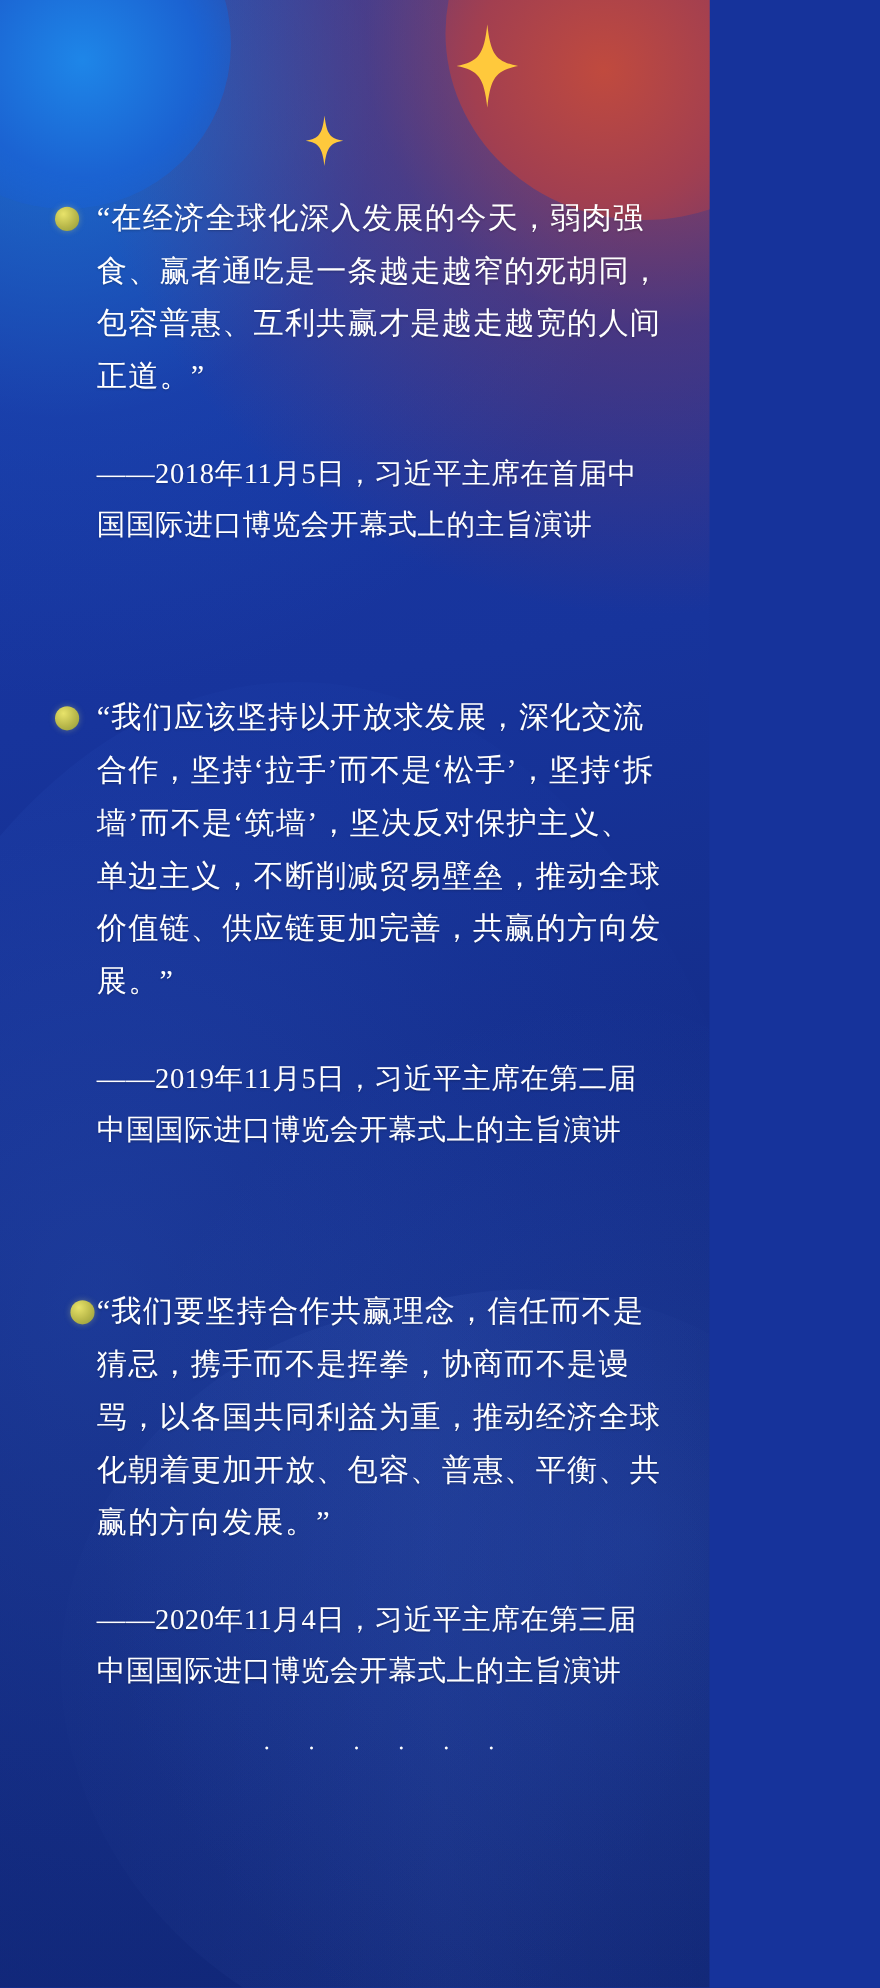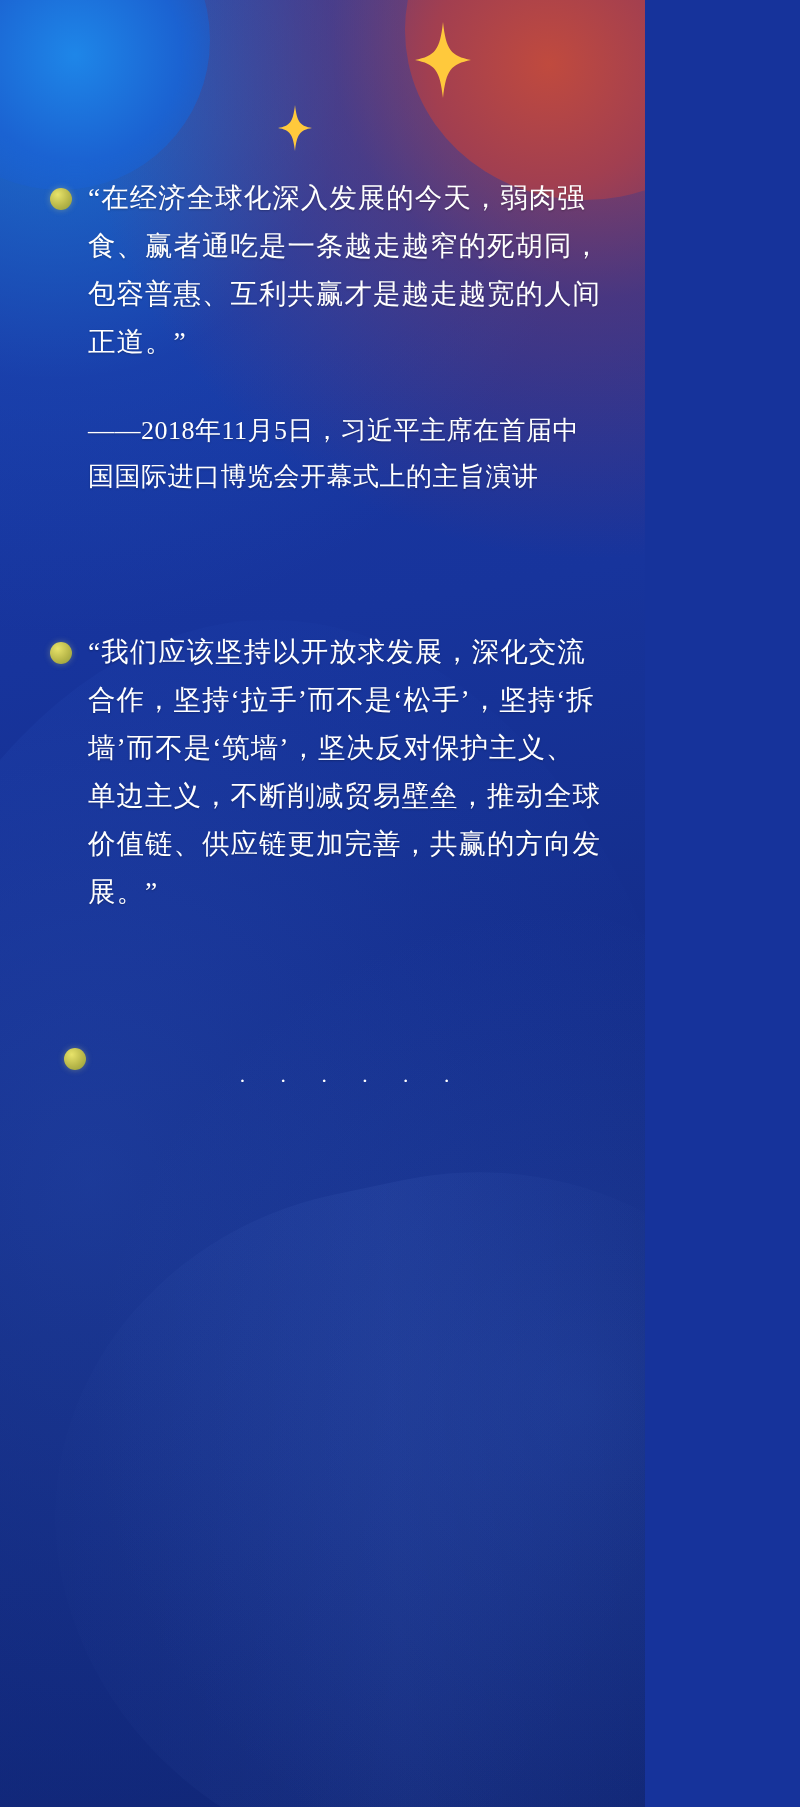--- a/index.html
+++ b/index.html
@@ -156,24 +156,27 @@
       <span class="bullet" style="top:14px;"></span>
       <div class="block-quote">“在经济全球化深入发展的今天，弱肉强食、赢者通吃是一条越走越窄的死胡同，包容普惠、互利共赢才是越走越宽的人间正道。”</div>
       <div class="block-source">——2018年11月5日，习近平主席在首届中国国际进口博览会开幕式上的主旨演讲</div>
     </div>
 
     <div class="gap-1"></div>
 
     <div class="block">
       <span class="bullet" style="top:14px;"></span>
       <div class="block-quote">“我们应该坚持以开放求发展，深化交流合作，坚持‘拉手’而不是‘松手’，坚持‘拆墙’而不是‘筑墙’，坚决反对保护主义、单边主义，不断削减贸易壁垒，推动全球价值链、供应链更加完善，共赢的方向发展。”</div>
+      <div class="block-source">——2019年11月5日，习近平主席在第二届中国国际进口博览会开幕式上的主旨演讲</div>
     </div>
 
     <div class="gap-2"></div>
 
     <div class="block">
       <span class="bullet" style="top:14px;left:-24px;"></span>
+      <div class="block-quote">“我们要坚持合作共赢理念，信任而不是猜忌，携手而不是挥拳，协商而不是谩骂，以各国共同利益为重，推动经济全球化朝着更加开放、包容、普惠、平衡、共赢的方向发展。”</div>
+      <div class="block-source">——2020年11月4日，习近平主席在第三届中国国际进口博览会开幕式上的主旨演讲</div>
     </div>
 
     <div class="dots">· · · · · ·</div>
 
   </div>
 </div>
 
 </body></html>

